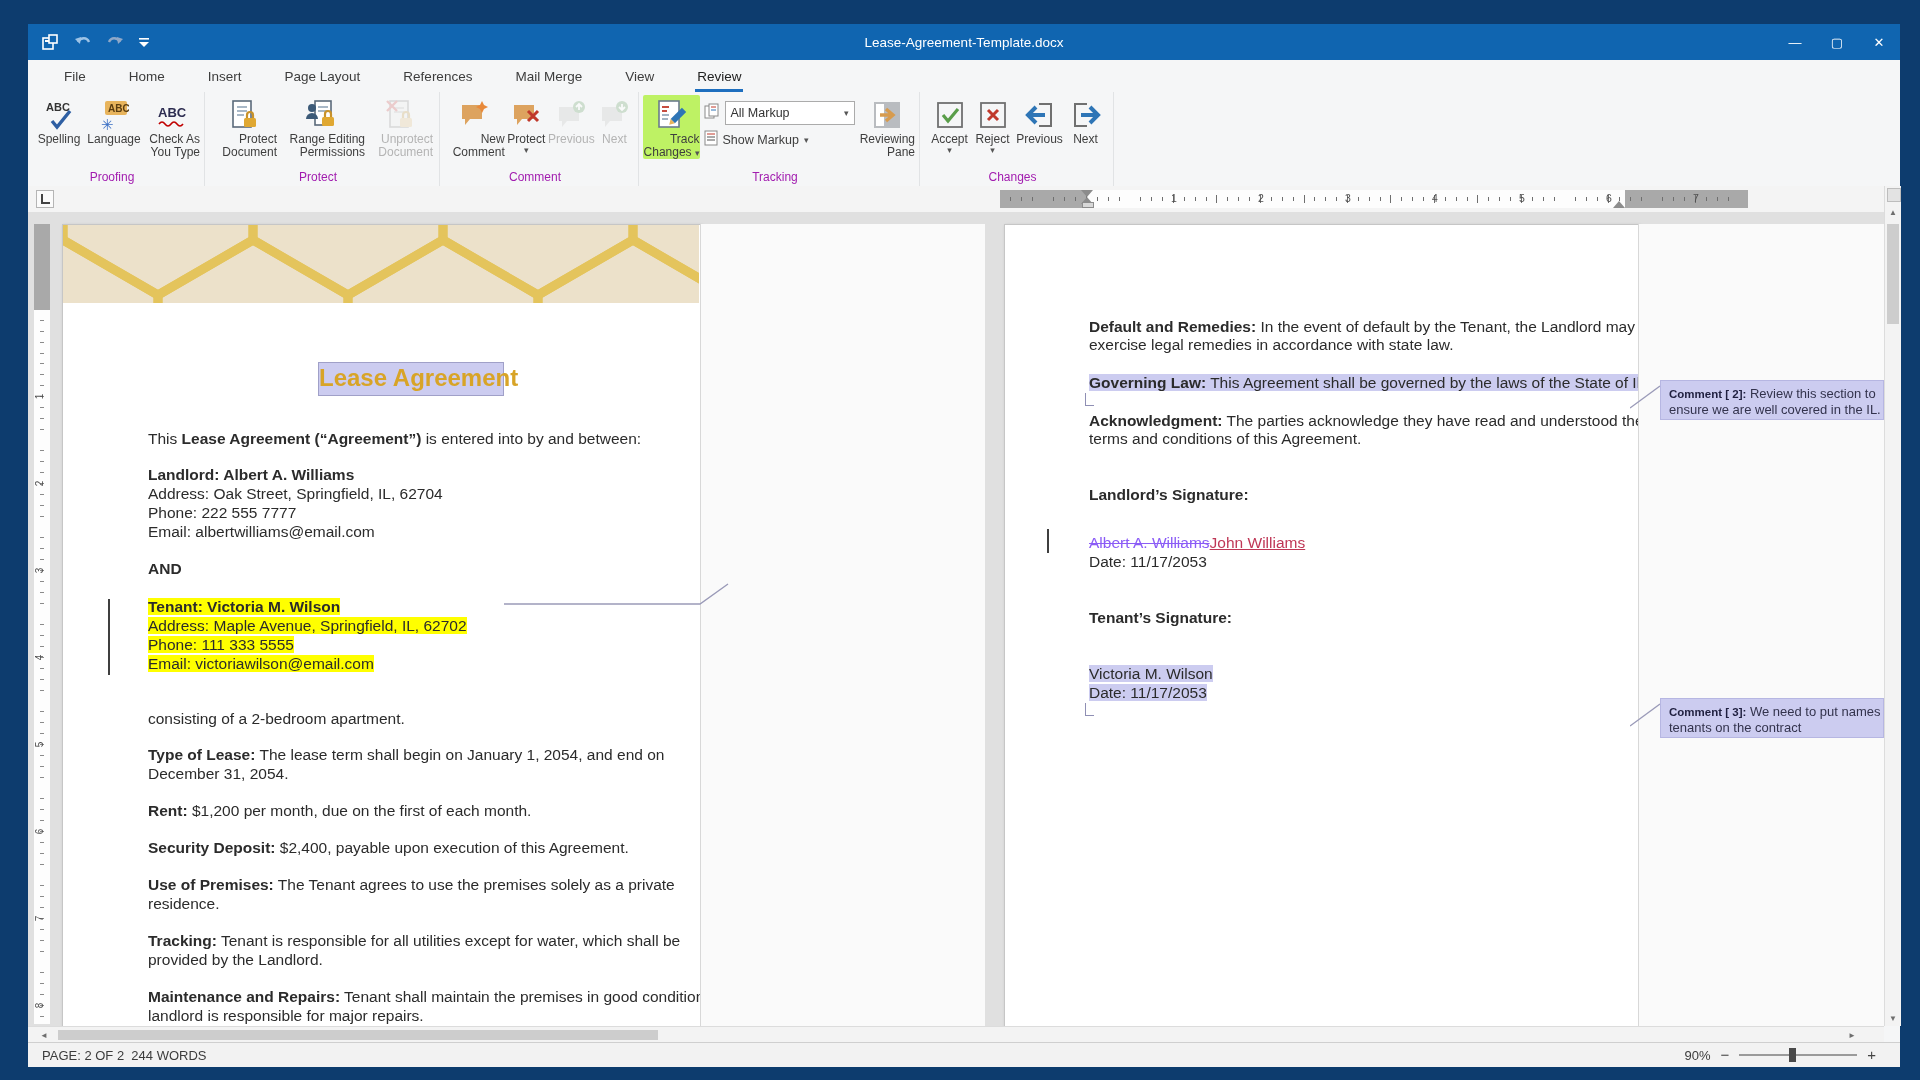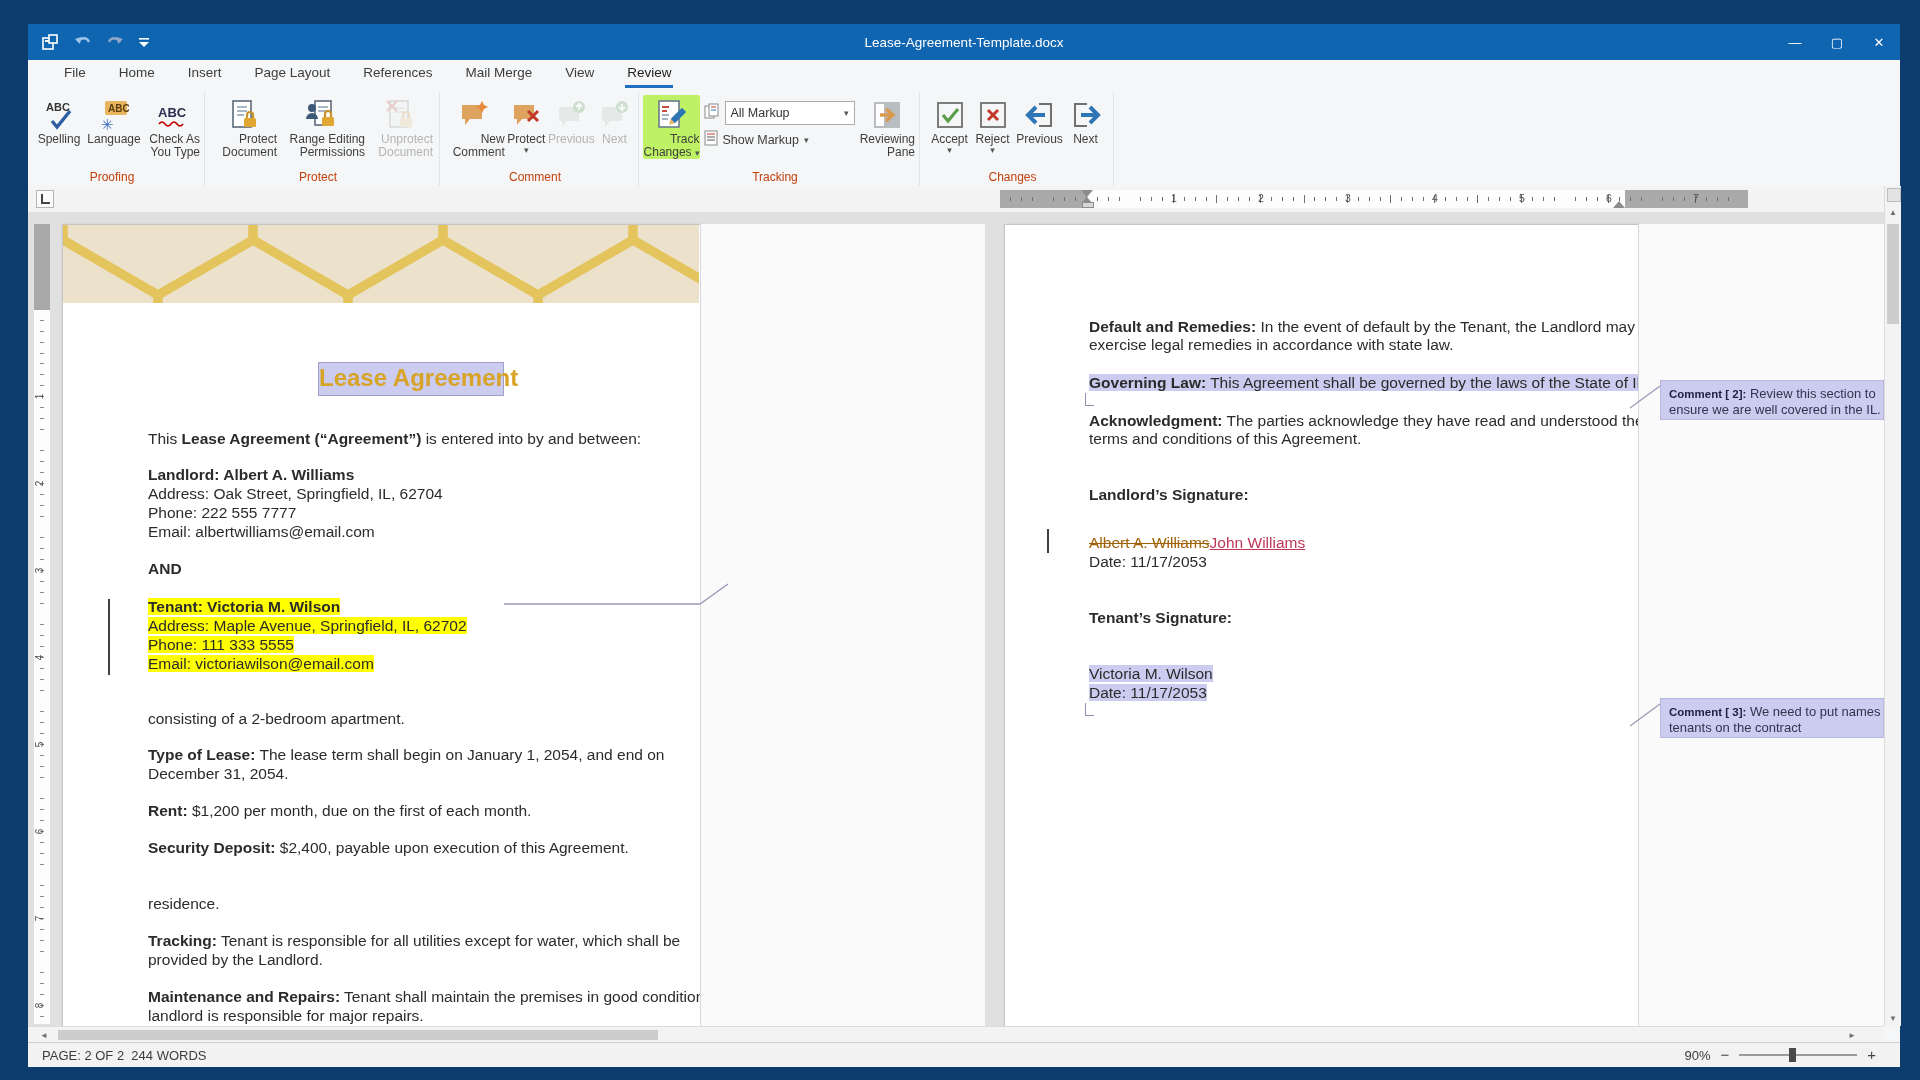--- a/index.html
+++ b/index.html
@@ -9,26 +9,26 @@
   #win{position:absolute;left:28px;top:24px;width:1872px;height:1042px;background:#f5f6f7}
   
   .titlebar{position:absolute;left:28px;top:24px;width:1872px;height:36px;background:#1065b0;color:#fff;display:flex;align-items:center}
   .qat{display:flex;align-items:center;gap:14px;padding-left:14px}
   .qat svg{display:block}
   .win-title{position:absolute;left:0;right:0;text-align:center;font-size:13.5px;color:#fff;pointer-events:none}
   .win-ctrls{position:absolute;right:0;top:0;height:36px;display:flex}
   .wbtn{width:42px;height:36px;display:flex;align-items:center;justify-content:center;font-size:13px;color:#fff}
   
   .ribbon{position:absolute;left:28px;top:60px;width:1872px;height:126px;background:#f5f6f7;border-bottom:1px solid #d7d9db}
-  .tabrow{position:absolute;left:34px;top:0;height:32px;display:flex;gap:29px;align-items:center}
+  .tabrow{position:absolute;left:34px;top:0;height:32px;display:flex;gap:39px;align-items:flex-end}
   .tab{font-size:13.5px;color:#3d3d3d;padding:0 2px 8px 2px;white-space:nowrap}
   .tab.active{border-bottom:3px solid #1e6fbf;padding-bottom:5px;color:#222}
   .rbody{position:absolute;left:0;top:32px;height:94px;display:flex}
   .rgroup{position:relative;border-right:1px solid #e1e3e5;display:flex;align-items:flex-start;justify-content:center;padding:3px 4px 18px 4px}
-  .glabel{position:absolute;bottom:2px;left:0;width:100%;text-align:center;font-size:12px;color:#c2410c;white-space:nowrap}
+  .glabel{position:absolute;bottom:2px;left:0;width:100%;text-align:center;font-size:12px;color:#a21caf;white-space:nowrap}
   .rbtn{display:flex;flex-direction:column;align-items:center;padding-top:2px}
   .rbtn .ric{height:36px;display:flex;align-items:center;justify-content:center}
   .rlabel{font-size:12px;line-height:13px;color:#3e3e3e;text-align:right;white-space:normal}
   .rbtn.active{background:#bef264;border-radius:2px}
   .rbtn.disabled .rlabel{color:#b4b4b4}
   .rbtn.disabled .ric{opacity:.45}
   .caret{font-size:9px;color:#555;line-height:8px}
   .trk-col{display:flex;flex-direction:column;gap:5px;padding:6px 4px 0 4px}
   .trk-row{display:flex;align-items:center;gap:5px}
   .combo{width:118px;height:22px;background:#fff;border:1px solid #ababab;display:flex;align-items:center;justify-content:space-between;padding:0 5px;font-size:12.5px;color:#333}
@@ -64,21 +64,21 @@
   .markup{position:absolute;top:12px;height:802px;background:#fafafa;border-left:1px solid #d8d8d8}
   #markup1{left:672px;width:284px}
   #markup2{left:1610px;width:246px}
   .banner{position:absolute;left:0;top:0;width:636px;height:78px;overflow:hidden}
   .doc-title{position:absolute;left:255px;top:137px;width:184px;height:32px;line-height:30px;text-align:center;font-size:24px;font-weight:bold;color:#d8a427;background:#ccccf0;border:1px solid #a0a0c8;white-space:nowrap}
   .l{position:absolute;font-size:15.5px;color:#2b2b2b;white-space:pre;line-height:19px}
   .p1 .l{left:85px}
   .p2 .l{left:84px}
   .hl-y{background:#ffff00}
   .hl-b{background:#ccccf0}
-  .del{color:#a16207;text-decoration:line-through}
+  .del{color:#8b5cf6;text-decoration:line-through}
   .ins{color:#bf3756;text-decoration:underline}
   .chbar{position:absolute;width:2px;background:#3f3f3f}
   .abracket{position:absolute;width:8px;height:12px;border-left:1px solid #8f8fb4;border-bottom:1px solid #8f8fb4}
   .balloon{position:absolute;background:#ccccf0;border:1px solid #b6b6e2;color:#33334d;padding:5px 8px;box-sizing:border-box;overflow:hidden}
   .balloon b{font-size:11.5px;color:#1f1f3f}
   .balloon .bt{font-size:13px;white-space:pre;line-height:15px}
   .conn{position:absolute;pointer-events:none}
   
   .vscroll{position:absolute;left:1884px;top:186px;width:16px;height:840px;background:#f3f3f3;border-left:1px solid #dcdcdc}
   .vsq{position:absolute;left:2px;top:2px;width:12px;height:12px;background:#e3e3e3;border:1px solid #bdbdbd}
@@ -432,20 +432,21 @@
       <div class="l" style="top:334px"><b>AND</b></div>
       <div class="l" style="top:372px"><span class="hl-y"><b>Tenant: Victoria M. Wilson</b></span></div>
       <div class="l" style="top:391px"><span class="hl-y">Address: Maple Avenue, Springfield, IL, 62702</span></div>
       <div class="l" style="top:410px"><span class="hl-y">Phone: 111 333 5555</span></div>
       <div class="l" style="top:429px"><span class="hl-y">Email: victoriawilson@email.com</span></div>
       <div class="l" style="top:484px"><span>consisting of a 2-bedroom apartment.</span></div>
       <div class="l" style="top:520px"><b>Type of Lease:</b><span> The lease term shall begin on January 1, 2054, and end on</span></div>
       <div class="l" style="top:539px"><span>December 31, 2054.</span></div>
       <div class="l" style="top:576px"><b>Rent:</b><span> $1,200 per month, due on the first of each month.</span></div>
       <div class="l" style="top:613px"><b>Security Deposit:</b><span> $2,400, payable upon execution of this Agreement.</span></div>
+      <div class="l" style="top:650px"><b>Use of Premises:</b><span> The Tenant agrees to use the premises solely as a private</span></div>
       <div class="l" style="top:669px"><span>residence.</span></div>
       <div class="l" style="top:706px"><b>Tracking:</b><span> Tenant is responsible for all utilities except for water, which shall be</span></div>
       <div class="l" style="top:725px"><span>provided by the Landlord.</span></div>
       <div class="l" style="top:762px"><b>Maintenance and Repairs:</b><span> Tenant shall maintain the premises in good condition. The</span></div>
       <div class="l" style="top:781px"><span>landlord is responsible for major repairs.</span></div>
     </div>
 
     <div class="markup" id="markup1"></div>
     <svg class="conn" style="left:476px;top:366px" width="226" height="30">
         <polyline points="0,26 196,26 224,6" fill="none" stroke="#9a9ab8" stroke-width="1.4"></polyline>

